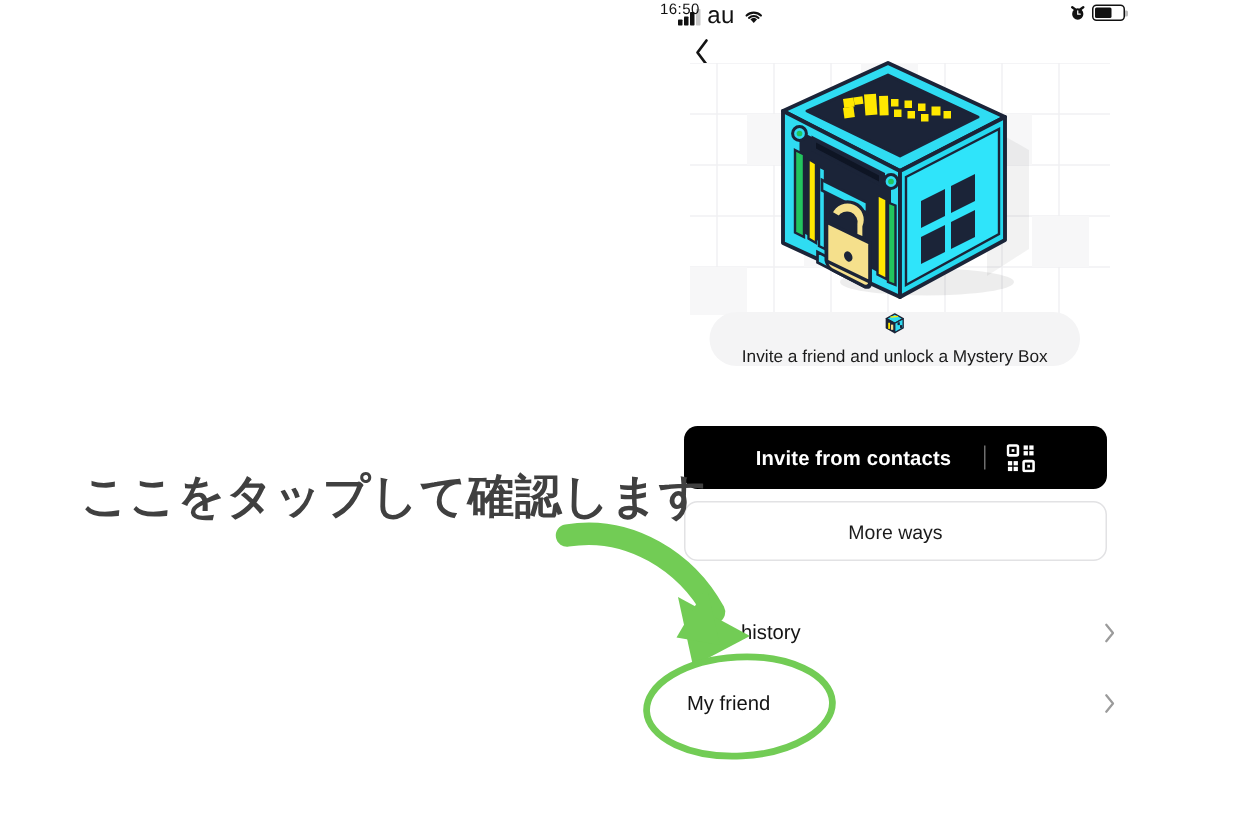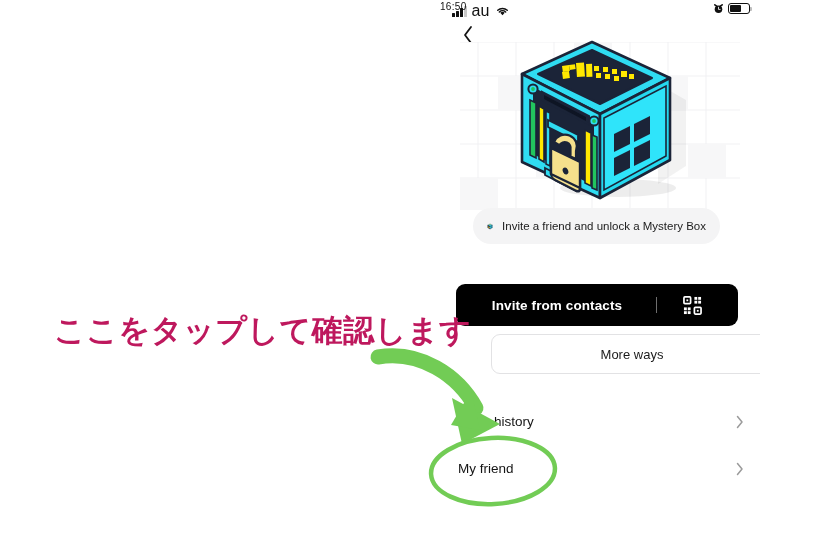--- a/index.html
+++ b/index.html
@@ -113,58 +113,57 @@
   #pill {
     position: absolute;
     left: 33px; top: 208px;
     width: 247px; height: 36px;
     background: #f4f4f5;
     border-radius: 18px;
     display: flex; align-items: center;
     padding: 0 14px;
     box-sizing: border-box;
     gap: 9px;
+    flex-direction: column;
   }
   #pill .pill-txt {
     font-size: 11.5px;
     color: #1b1b1b;
     white-space: nowrap;
   }
 
   
   #inviteBtn {
     position: absolute;
     left: 16px; top: 284px;
     width: 282px; height: 42px;
     background: #000000;
     border-radius: 9px;
     display: flex; align-items: center; justify-content: center;
     box-sizing: border-box;
-    gap: 12px;
   }
   #inviteBtn .lbl {
     font-size: 13.5px; font-weight: bold; color: #ffffff;
     letter-spacing: 0.1px;
   }
   #inviteBtn .vdiv {
     width: 1px; height: 16px;
     background: #6e6e6e;
     margin: 0 14px 0 22px;
   }
 
   #moreBtn {
     position: absolute;
     left: 16px; top: 334px;
     width: 282px; height: 40px;
     background: #ffffff;
     border: 1px solid #e2e2e4;
     border-radius: 9px;
     display: flex; align-items: center; justify-content: center;
     box-sizing: border-box;
-    margin-left: 35px;
   }
   #moreBtn .lbl { font-size: 13px; color: #1b1b1b; }
 
   
   #rows {
     position: absolute;
     left: 0; top: 398px;
     width: 320px;
   }
   .row {
@@ -182,21 +181,21 @@
     position: absolute;
     left: 0; top: 0; width: 840px; height: 560px;
     pointer-events: none;
   }
   #jpText {
     position: absolute;
     left: 54px; top: 310px;
     font-family: "DejaVu Sans", sans-serif;
     font-size: 31px;
     font-weight: bold;
-    color: #be185d;
+    color: #404040;
     white-space: nowrap;
     letter-spacing: 0.5px;
   }
 </style>
 </head>
 <body>
 
 <div id="phone">
 
   <div id="statusbar">

